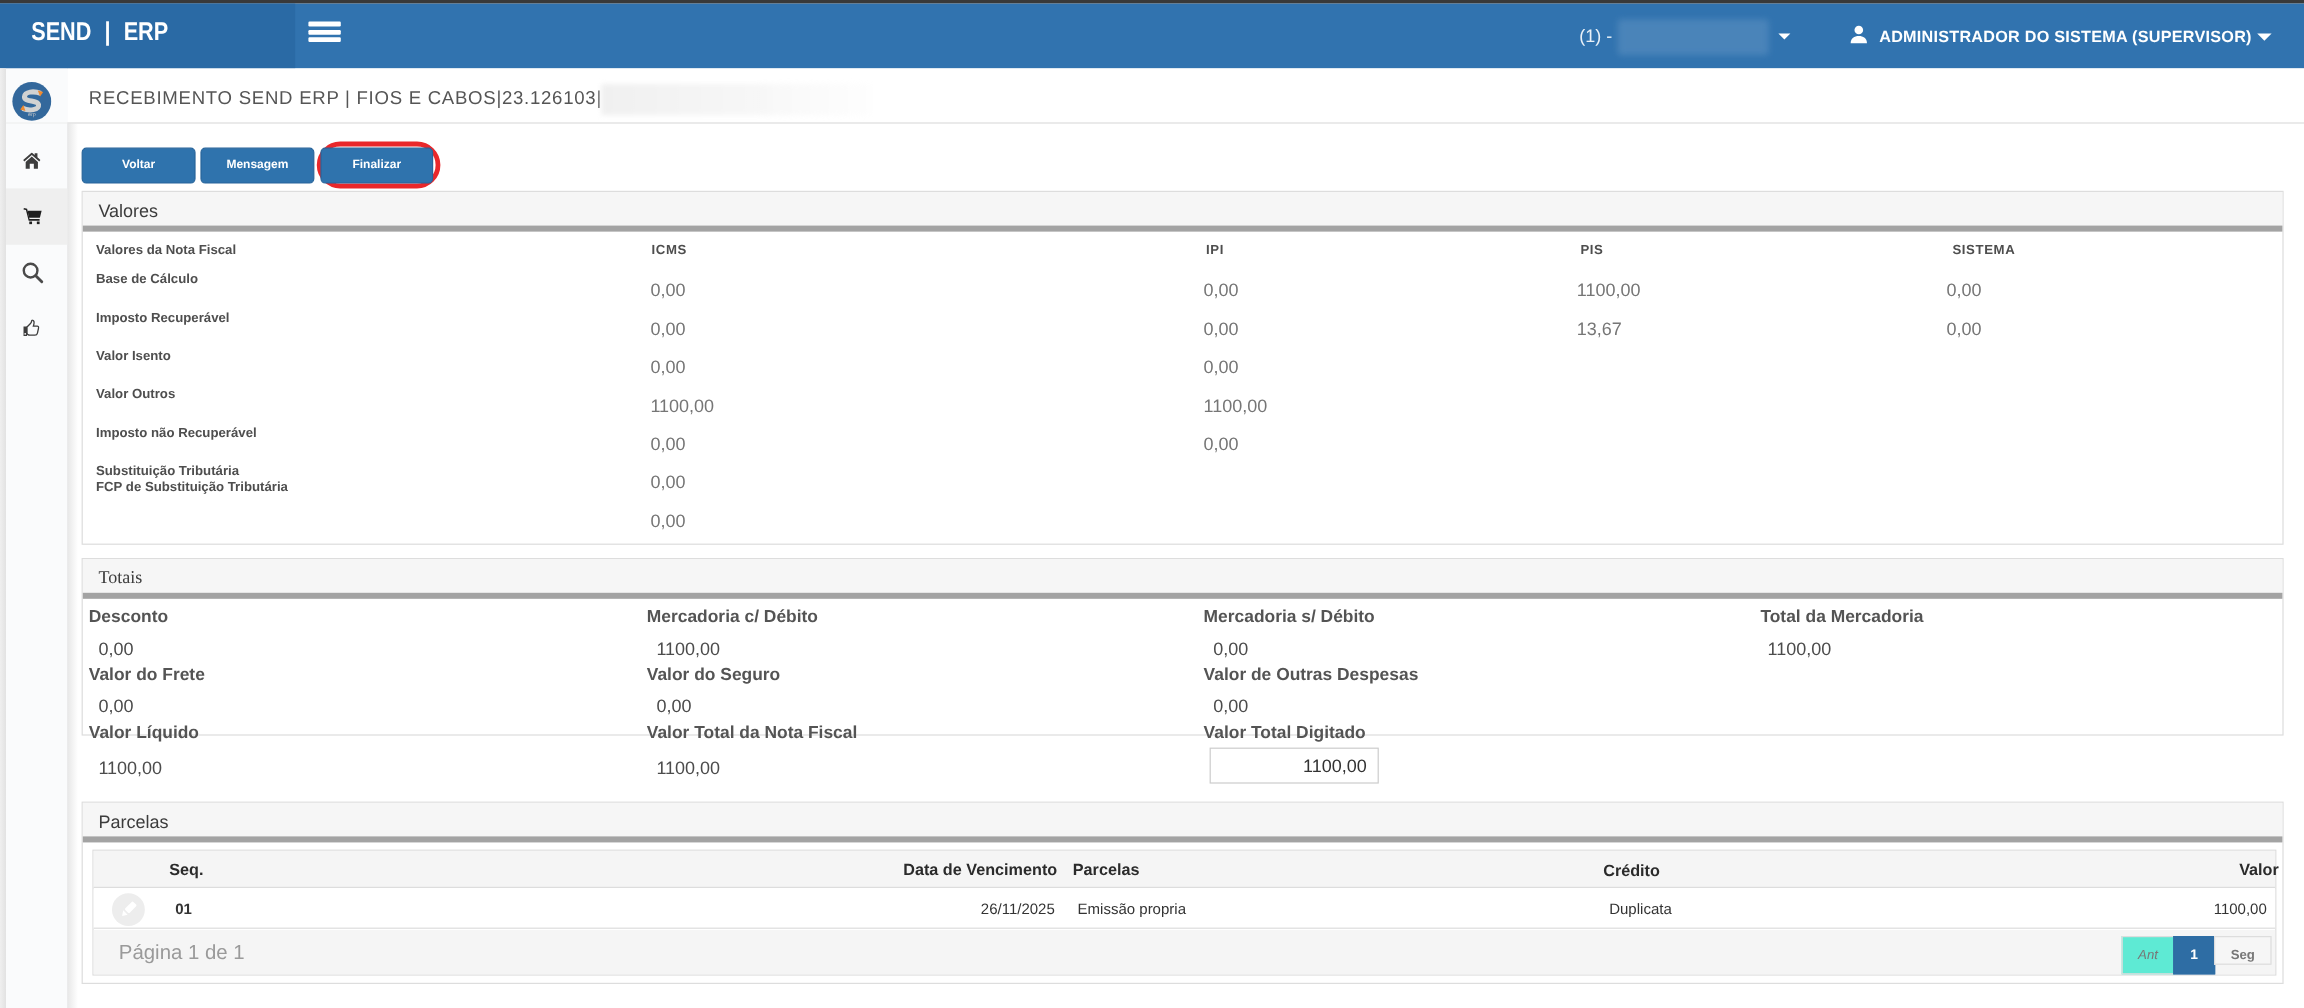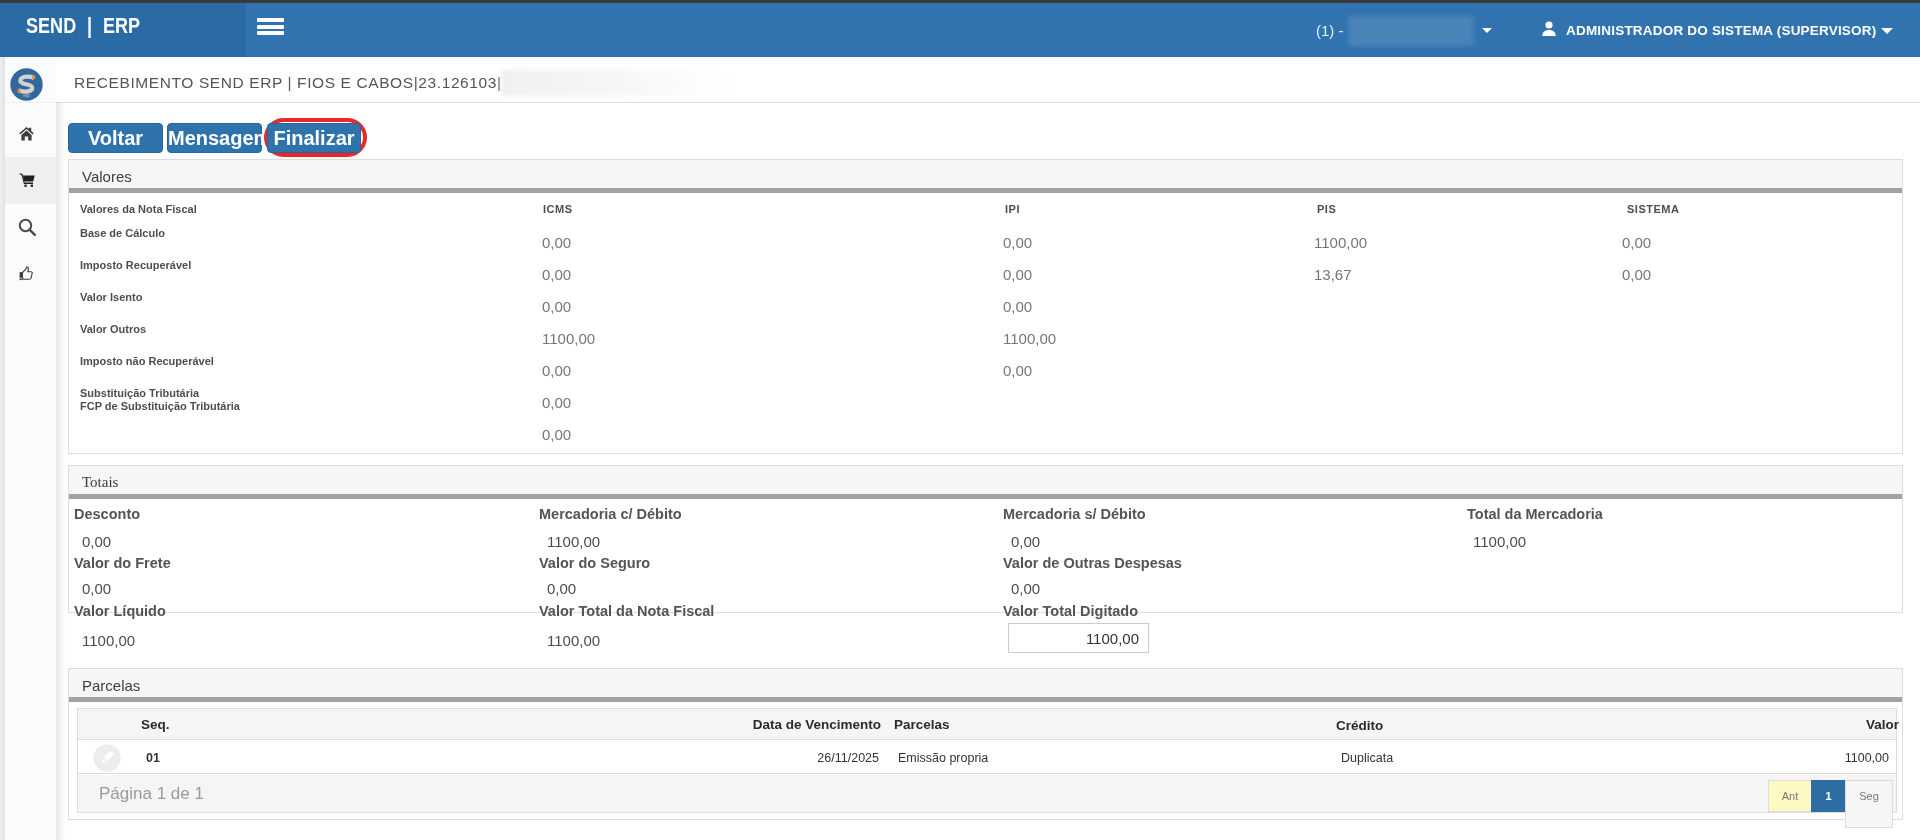--- a/index.html
+++ b/index.html
@@ -6,21 +6,21 @@
 html,body { width:1920px; height:840px; background:#fff; font-family:"Liberation Sans", sans-serif; }
 #page { position:relative; width:1920px; height:840px; overflow:hidden; }
 .ab { position:absolute; }
 .lbl { font-size:11px; font-weight:bold; color:#4e4e4e; line-height:18px; white-space:nowrap; }
 .val { font-size:15px; color:#767676; line-height:18px; white-space:nowrap; }
 .tlbl { font-size:14.5px; font-weight:bold; color:#545454; line-height:18px; white-space:nowrap; }
 .tval { font-size:15px; color:#4c4c4c; line-height:18px; white-space:nowrap; }
 .panel { position:absolute; border:1px solid #ddd; background:#fff; }
 .phead { position:absolute; left:0; top:0; right:0; height:33px; background:#f6f6f6; border-bottom:5px solid #a3a3a3; }
 .phead span { position:absolute; left:13px; top:7px; font-size:15px; color:#3c3c3c; line-height:19px; }
-.btn { position:absolute; height:30px; background:#2f73ad; border:1px solid #29659b; border-radius:4px; color:#fff; font-weight:bold; font-size:20px; text-align:center; line-height:28px; }
+.btn { position:absolute; height:30px; background:#2f73ad; border:1px solid #29659b; border-radius:4px; color:#fff; font-weight:bold; font-size:10px; text-align:center; line-height:28px; }
 .caret { position:absolute; width:0; height:0; border-left:5px solid transparent; border-right:5px solid transparent; border-top:5px solid #fff; }
 .th { font-size:13.5px; font-weight:bold; color:#2b2b2b; line-height:16px; white-space:nowrap; }
 .td { font-size:12.5px; color:#333; line-height:16px; white-space:nowrap; }
 </style>
 </head>
 <body>
 <div id="page">
 
   <div class="ab" style="left:0;top:0;width:1920px;height:3px;background:#393939;"></div>
   <div class="ab" style="left:0;top:3px;width:1920px;height:54px;background:#3173af;"></div>
@@ -179,18 +179,18 @@
   </svg>
   <div class="td" style="position:absolute;left:146px;top:750px;font-weight:bold;">01</div>
   <div class="td" style="position:absolute;right:1041px;top:750px;">26/11/2025</div>
   <div class="td" style="position:absolute;left:898px;top:750px;">Emissão propria</div>
   <div class="td" style="position:absolute;left:1341px;top:750px;">Duplicata</div>
   <div class="td" style="position:absolute;right:31px;top:750px;">1100,00</div>
 
   <div class="ab" style="left:78px;top:775px;width:1818px;height:37px;background:#f5f5f5;"></div>
   <div class="ab" style="left:99px;top:784px;font-size:17px;color:#9a9a9a;">Página 1 de 1</div>
   <div class="ab" style="left:1768px;top:780px;height:32px;">
-    <div style="float:left;width:44px;height:32px;background:#fef9c3;border:1px solid #ddd;font-size:11px;color:#777;text-align:center;line-height:30px;">Ant</div>
+    <div style="float:left;width:44px;height:32px;background:#5eead4;border:1px solid #ddd;font-size:11px;color:#777;text-align:center;line-height:30px;font-style:italic;">Ant</div>
     <div style="float:left;width:35px;height:32px;background:#2e6da4;border:1px solid #2e6da4;font-size:11.5px;color:#fff;font-weight:bold;text-align:center;line-height:30px;margin-left:-1px;">1</div>
-    <div style="float:left;width:48px;height:48px;background:#f6f6f6;border:1px solid #ddd;font-size:11px;color:#777;text-align:center;line-height:30px;margin-left:-1px;">Seg</div>
+    <div style="float:left;width:48px;height:24px;background:#f6f6f6;border:1px solid #ddd;font-size:11px;color:#777;text-align:center;line-height:30px;margin-left:-1px;font-weight:bold;">Seg</div>
   </div>
 
 </div>
 
 </body></html>

